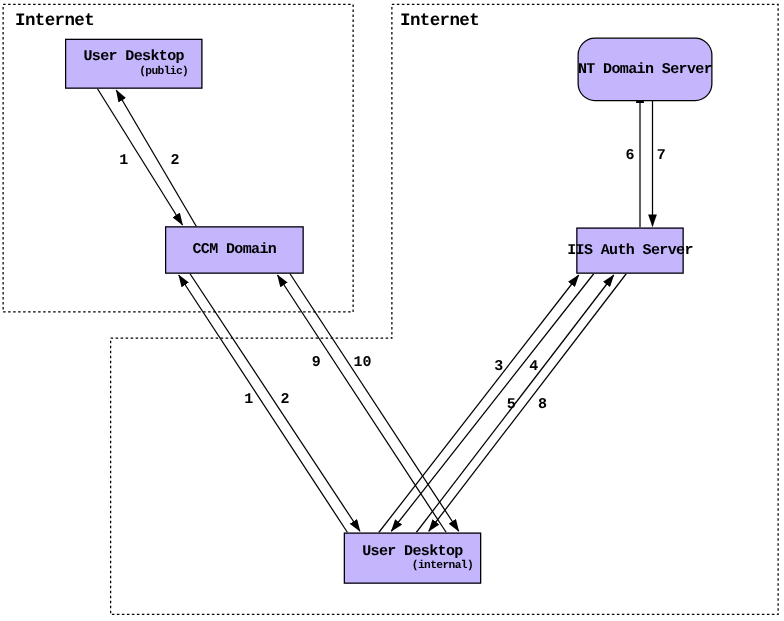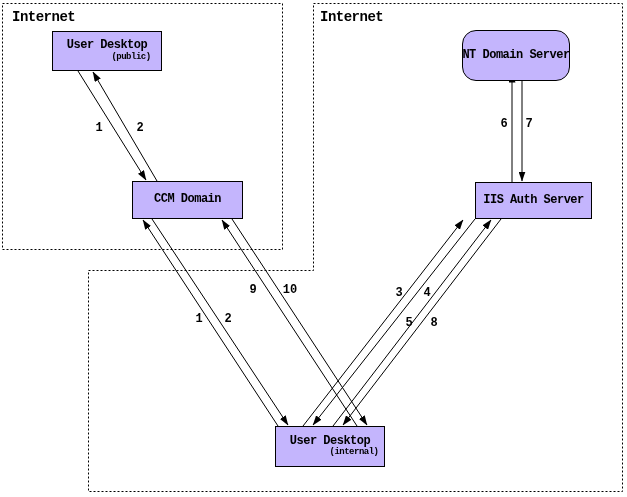--- a/index.html
+++ b/index.html
@@ -132,21 +132,21 @@
   </div>
 
   <div class="node" style="left:132px; top:181px; width:111px; height:38px;">
     <span class="title">CCM Domain</span>
   </div>
 
   <div class="node" style="left:462px; top:30px; width:108px; height:51px;border-radius:14px;">
     <span class="title">NT Domain Server</span>
   </div>
 
-  <div class="node" style="left:461px; top:182px; width:117px; height:37px;margin-left:14px;">
+  <div class="node" style="left:461px; top:182px; width:86px; height:37px;">
     <span class="title">IIS Auth Server</span>
   </div>
 
   <div class="node" style="left:275px; top:426px; width:110px; height:41px;">
     <span class="title">User Desktop</span>
     <span class="subtitle">(internal)</span>
   </div>
 
 </div>
 

